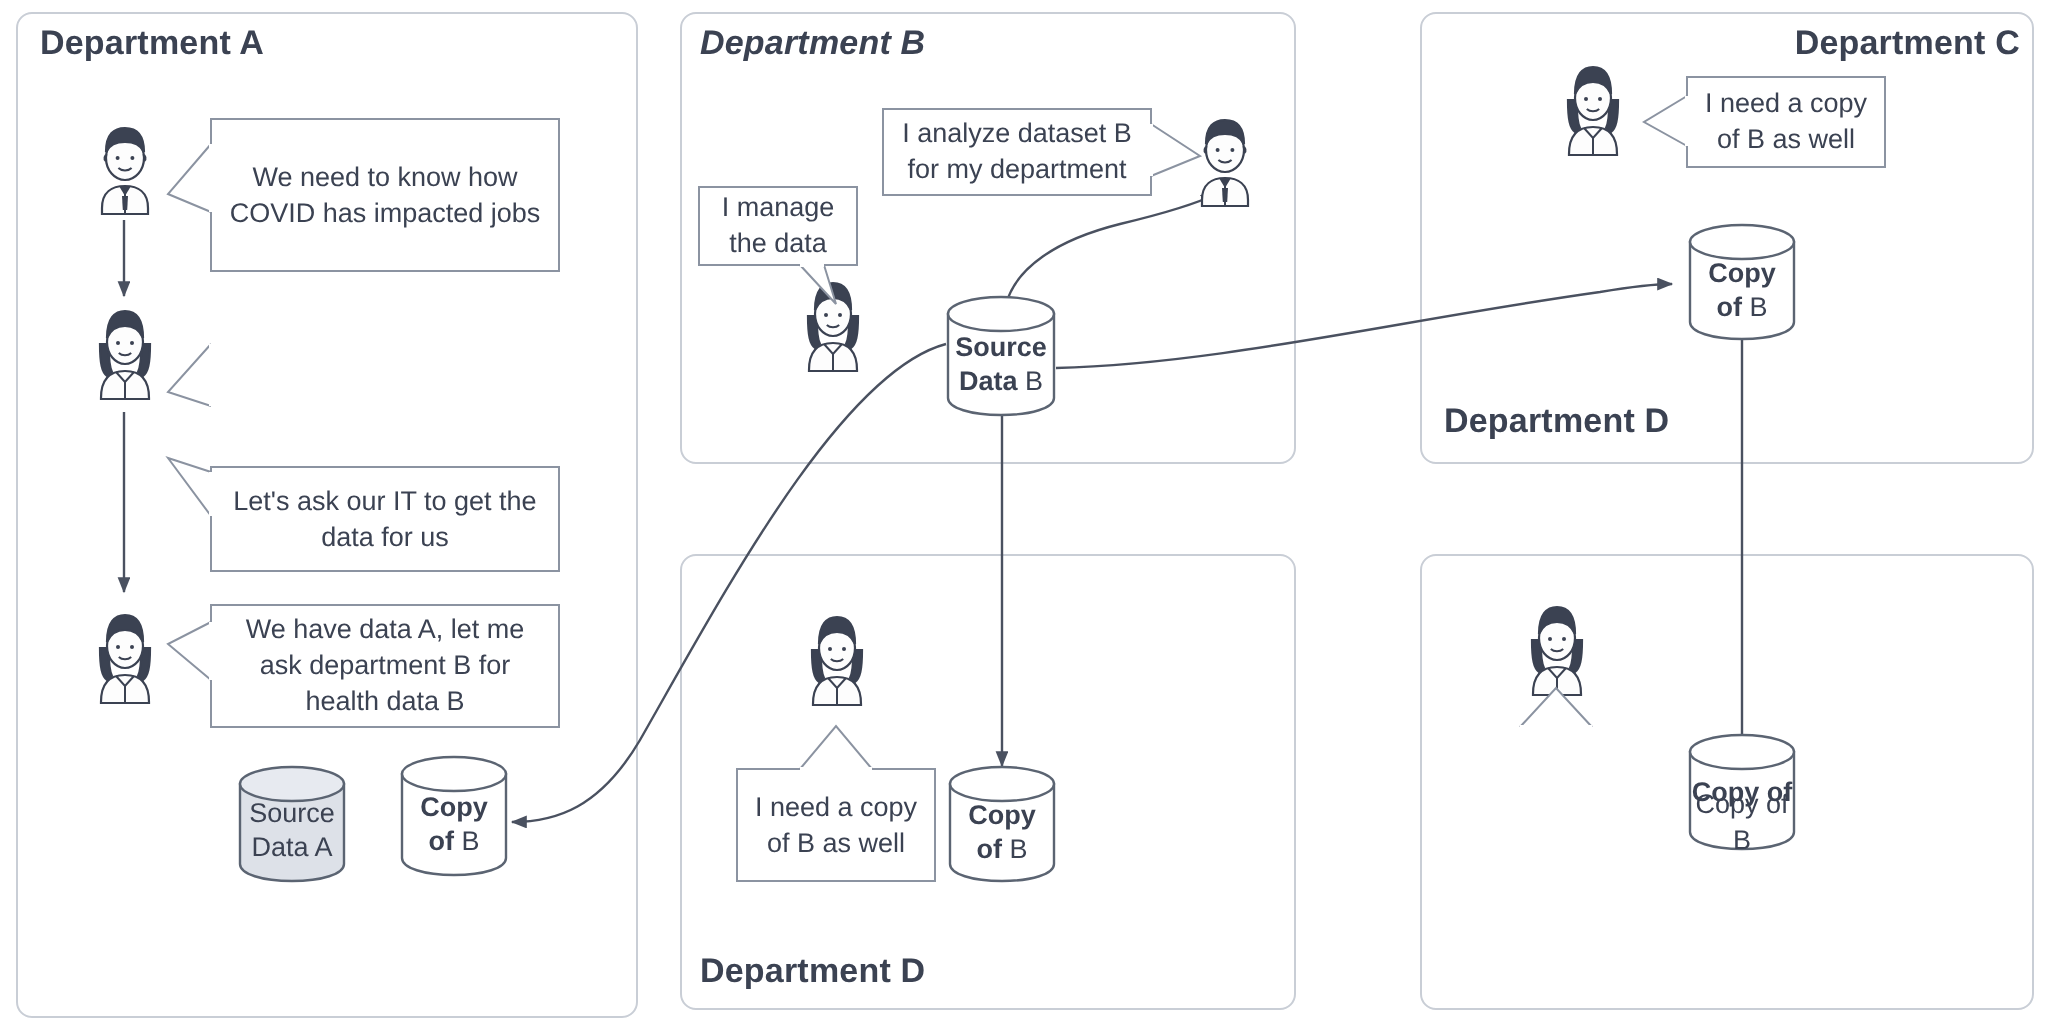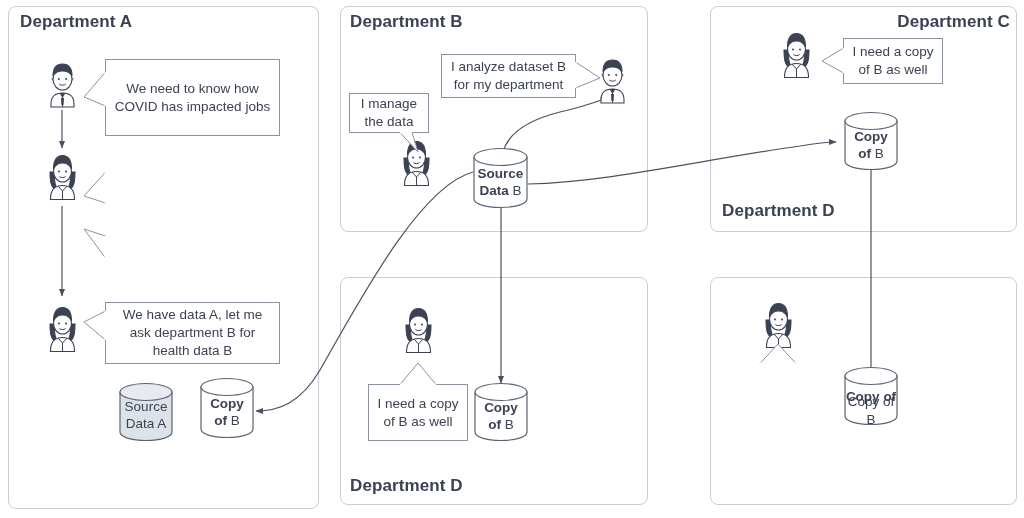--- a/index.html
+++ b/index.html
@@ -90,21 +90,21 @@
 
     <line x1="501" y1="205" x2="501" y2="383" stroke="#4a5160" stroke-width="1.2" marker-end="url(#ah)"></line>
 
     <line x1="871" y1="168" x2="871" y2="385" stroke="#4a5160" stroke-width="1.2" marker-end="url(#ah)"></line>
   </svg>
 
   <div class="dept" style="left:8px;top:6px;width:311px;height:503px;"></div>
   <div class="dept-title" style="left:20px;top:12px;">Department A</div>
 
   <div class="dept" style="left:340px;top:6px;width:308px;height:226px;"></div>
-  <div class="dept-title" style="left:350px;top:12px;">Department B</div>
+  <div class="dept-title" style="left:350px;top:12px;font-style:italic;">Department B</div>
 
   <div class="dept" style="left:710px;top:6px;width:307px;height:226px;"></div>
   <div class="dept-title" style="right:14px;top:12px;">Department C</div>
   <div class="dept-title" style="left:722px;top:201px;">Department D</div>
 
   <div class="dept" style="left:340px;top:277px;width:308px;height:228px;"></div>
   <div class="dept-title" style="left:350px;top:476px;">Department D</div>
 
   <div class="dept" style="left:710px;top:277px;width:307px;height:228px;"></div>
 
@@ -242,20 +242,23 @@
         <circle cx="15" cy="19.5" r="1" fill="#3b4252" stroke="none"></circle>
         <circle cx="22" cy="19.5" r="1" fill="#3b4252" stroke="none"></circle>
         <path d="M15.4 24.5 C17 26 20 26 21.6 24.5" stroke-width="1"></path>
       </g>
     </svg>
   </div>
 
   <div class="bubble" style="left:105px;top:59px;width:175px;height:77px;">
     <span>We need to know how COVID has impacted jobs</span>
   </div>
+  <div class="bubble" style="left:105px;top:233px;width:175px;height:53px;">
+    <span>Let's ask our IT to get the data for us</span>
+  </div>
   <div class="bubble" style="left:105px;top:302px;width:175px;height:62px;">
     <span>We have data A, let me ask department B for health data B</span>
   </div>
 
   <div class="bubble" style="left:349px;top:93px;width:80px;height:40px;">
     <span>I manage the data</span>
   </div>
   <div class="bubble" style="left:441px;top:54px;width:135px;height:44px;">
     <span>I analyze dataset B for my department</span>
   </div>

